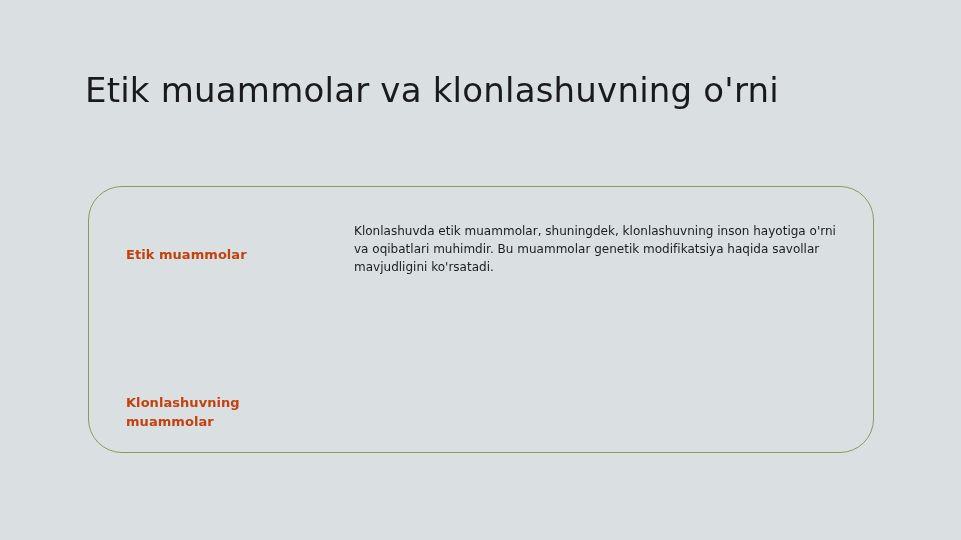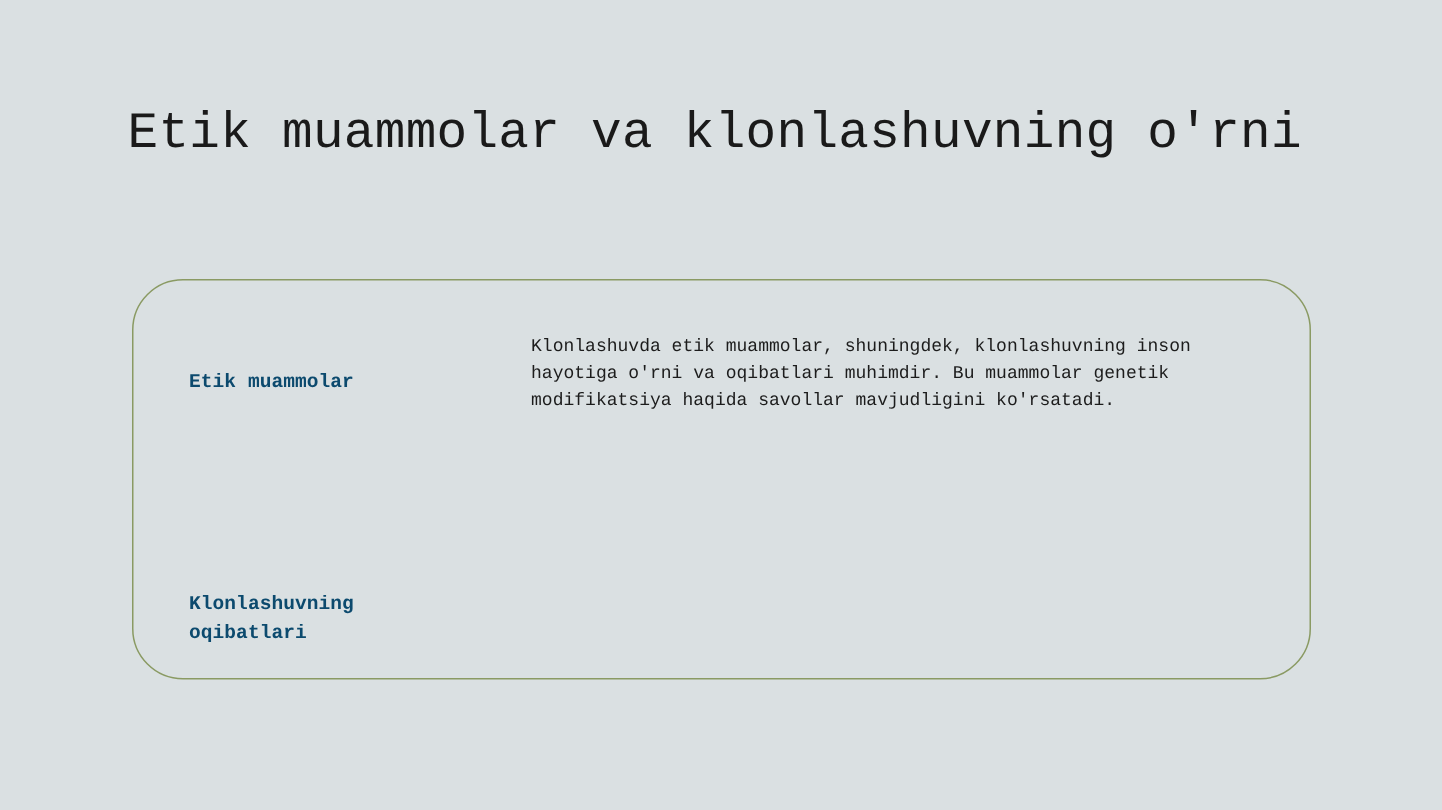--- a/index.html
+++ b/index.html
@@ -12,21 +12,20 @@
     background: #dae0e2;
     font-family: "DejaVu Sans", "Liberation Sans", sans-serif;
     overflow: hidden;
     position: relative;
   }
 
   .slide {
     position: absolute;
     inset: 0;
     background: #dae0e2;
-    font-family: Liberation Mono, monospace;
   }
 
   .slide-title {
     position: absolute;
     left: 85px;
     top: 70px;
     font-size: 34px;
     font-weight: 400;
     color: #1a1a1a;
     letter-spacing: 0.2px;
@@ -71,21 +70,21 @@
     padding-left: 37px;
     padding-right: 8px;
     display: flex;
     align-items: flex-end;
     justify-content: flex-start;
   }
 
   .label-text {
     font-size: 13px;
     font-weight: bold;
-    color: #0c4a6e;
+    color: #c2410c;
     line-height: 1.42;
     letter-spacing: 0.05px;
   }
 
   .row-1 .cell-label { padding-bottom: 12px; }
   .row-2 .cell-label { padding-bottom: 12px; }
   .row-3 .cell-label { padding-bottom: 21px; }
 
   .cell-desc {
     flex: 1 1 auto;
@@ -125,20 +124,20 @@
         <div class="cell-desc">
           <span class="desc-text">Klonlashuvda etik muammolar, shuningdek, klonlashuvning inson hayotiga o'rni va oqibatlari muhimdir. Bu muammolar genetik modifikatsiya haqida savollar mavjudligini ko'rsatadi.</span>
         </div>
       </div>
 
       <div class="row row-2">
       </div>
 
       <div class="row row-3">
         <div class="cell-label">
-          <span class="label-text">Klonlashuvning oqibatlari</span>
+          <span class="label-text">Klonlashuvning muammolar</span>
         </div>
       </div>
 
     </div>
   </div>
 
 </div>
 
 </body></html>

